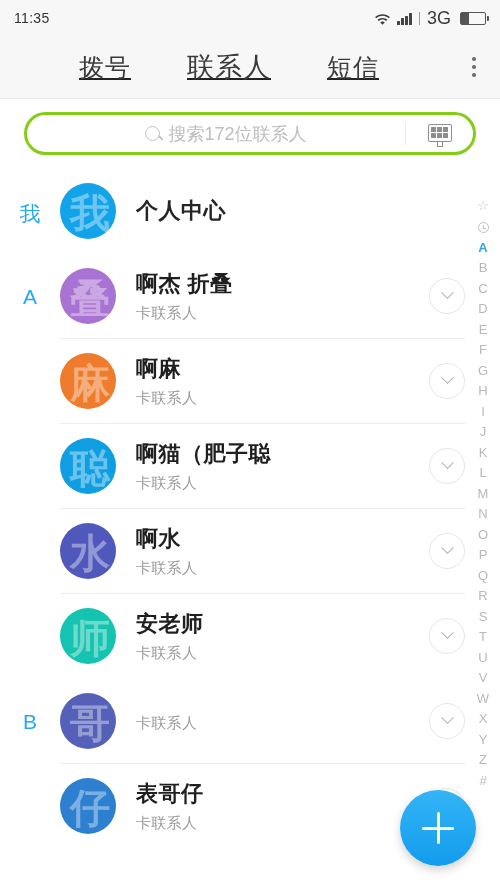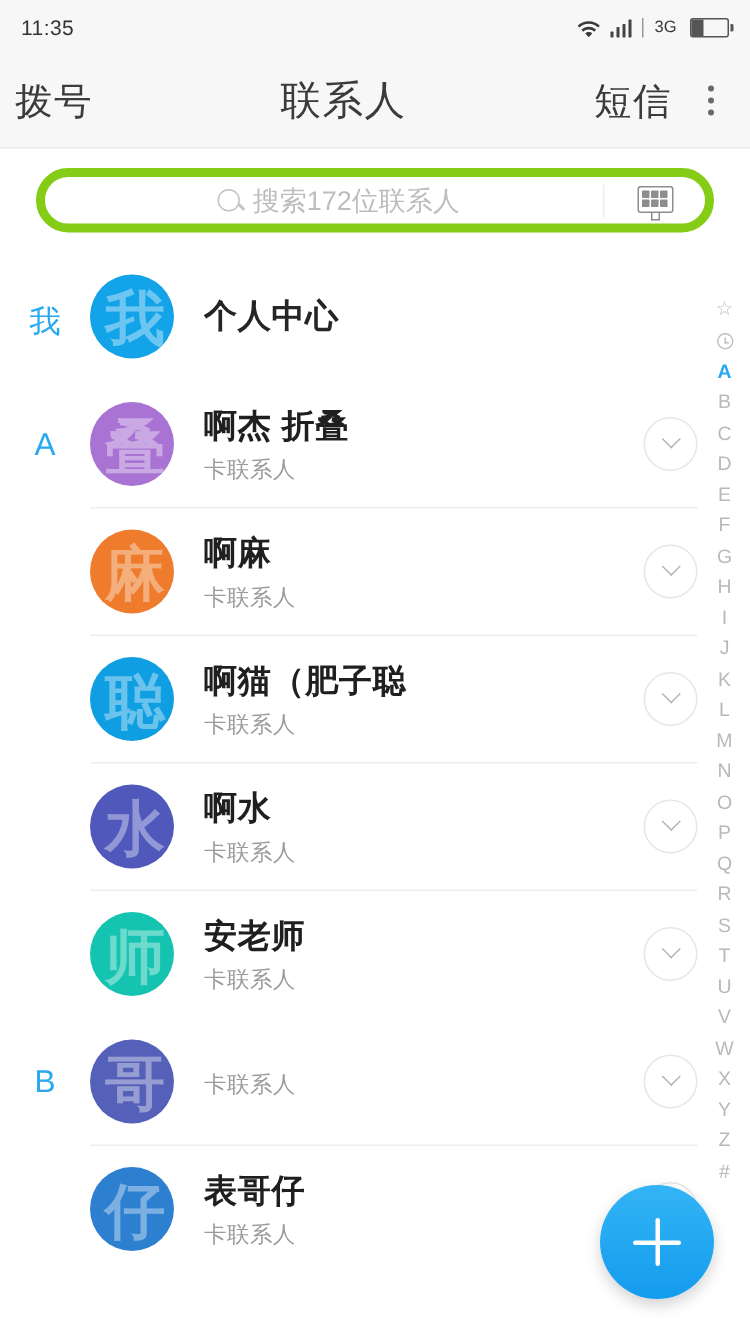--- a/index.html
+++ b/index.html
@@ -22,41 +22,41 @@
   .status-time{ font-size:14px; color:#333; letter-spacing:.3px; }
   .status-right{ display:flex; align-items:center; gap:6px; }
   .ic-wifi{ width:17px; height:13px; position:relative; display:block; }
   .ic-sig{ display:flex; align-items:flex-end; gap:1.5px; height:13px; }
   .ic-sig i{ display:block; width:2.5px; background:#444; border-radius:.5px; }
   .ic-sig i:nth-child(1){height:4px}
   .ic-sig i:nth-child(2){height:6.5px}
   .ic-sig i:nth-child(3){height:9px}
   .ic-sig i:nth-child(4){height:11.5px}
   .net-div{ width:1px; height:13px; background:#9a9a9a; margin:0 1px; }
-  .status-net{ font-size:11px; color:#3a3a3a; }
+  .status-net{ font-size:18px; color:#3a3a3a; }
   .ic-batt{ width:26px; height:13px; border:1.5px solid #555; border-radius:2px; position:relative; margin-left:3px;}
   .ic-batt::after{ content:""; position:absolute; right:-4px; top:3.5px; width:2.5px; height:5px; background:#555; border-radius:0 1px 1px 0;}
   .ic-batt span{ display:block; height:100%; background:#555; }
 
   
   .tabbar{
     height:63px; background:#f7f7f7;
     display:flex; align-items:center; position:relative;
     border-bottom:1px solid #e9e9e9;
   }
-  .tabs{ flex:1; display:flex; align-items:center; justify-content:space-between; gap:56px; padding-left:10px;}
+  .tabs{ flex:1; display:flex; align-items:center; justify-content:center; gap:56px; padding-left:10px;text-decoration:underline;}
   .tab{ font-size:25px; color:#3b3b3b; letter-spacing:1px; }
   .tab.active{ font-size:27px; }
   .menu-dots{ width:52px; display:flex; flex-direction:column; align-items:center; gap:4px; }
   .menu-dots i{ width:4px; height:4px; border-radius:50%; background:#6a6a6a; display:block;}
 
   
   .searchwrap{ height:69px; background:#fff; display:flex; align-items:center; padding:0 24px; }
   .searchbar{
-    flex:1; height:43px; border:6px solid #84cc16; border-radius:22px;
+    flex:1; height:43px; border:3px solid #84cc16; border-radius:22px;
     display:flex; align-items:center; position:relative; background:#fff;
   }
   .search-center{ flex:1; display:flex; align-items:center; justify-content:center; gap:8px; padding-left:20px;}
   .ic-search{ width:15px; height:15px; border:1.6px solid #c3c3c3; border-radius:50%; position:relative; flex:none;}
   .ic-search::after{ content:""; position:absolute; width:6px; height:1.6px; background:#c3c3c3; transform:rotate(45deg); right:-5px; bottom:1px; border-radius:1px;}
   .search-ph{ font-size:18px; color:#bdbdbd; }
   .search-right{ width:68px; display:flex; align-items:center; justify-content:center; border-left:1px solid #ececec; height:22px;}
   .ic-dial{ width:24px; height:20px; position:relative; }
   .ic-dial .box{ width:24px; height:18px; border:1.6px solid #8d8d8d; border-radius:2px; display:grid; grid-template-columns:repeat(3,1fr); grid-template-rows:repeat(2,1fr); gap:1.5px; padding:2.5px;}
   .ic-dial .box i{ background:#8d8d8d; display:block; border-radius:.5px;}

